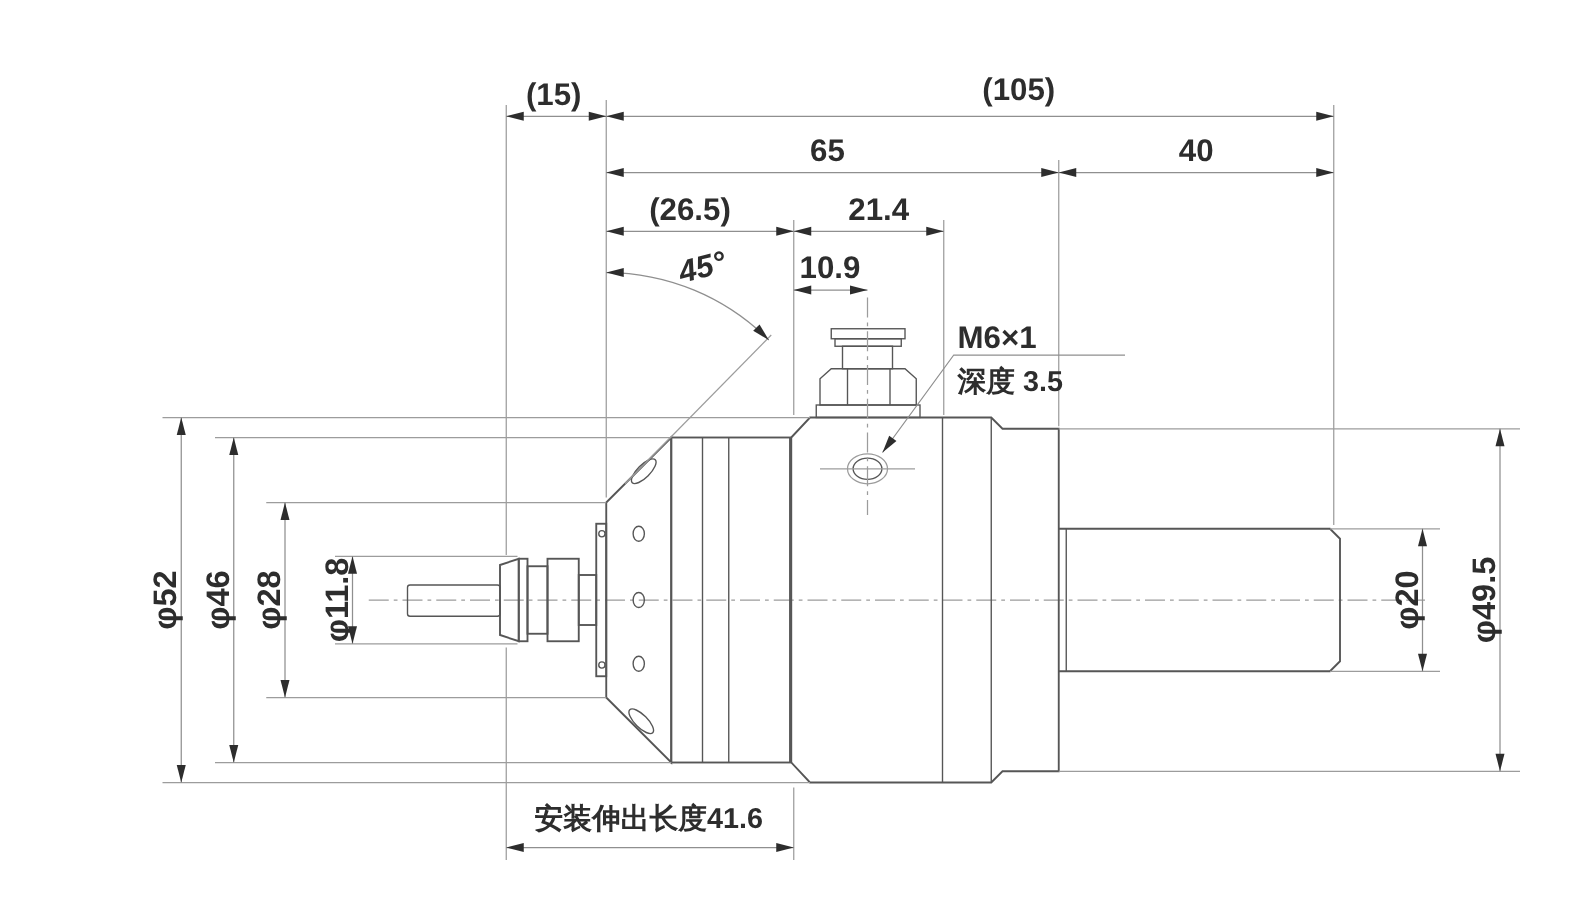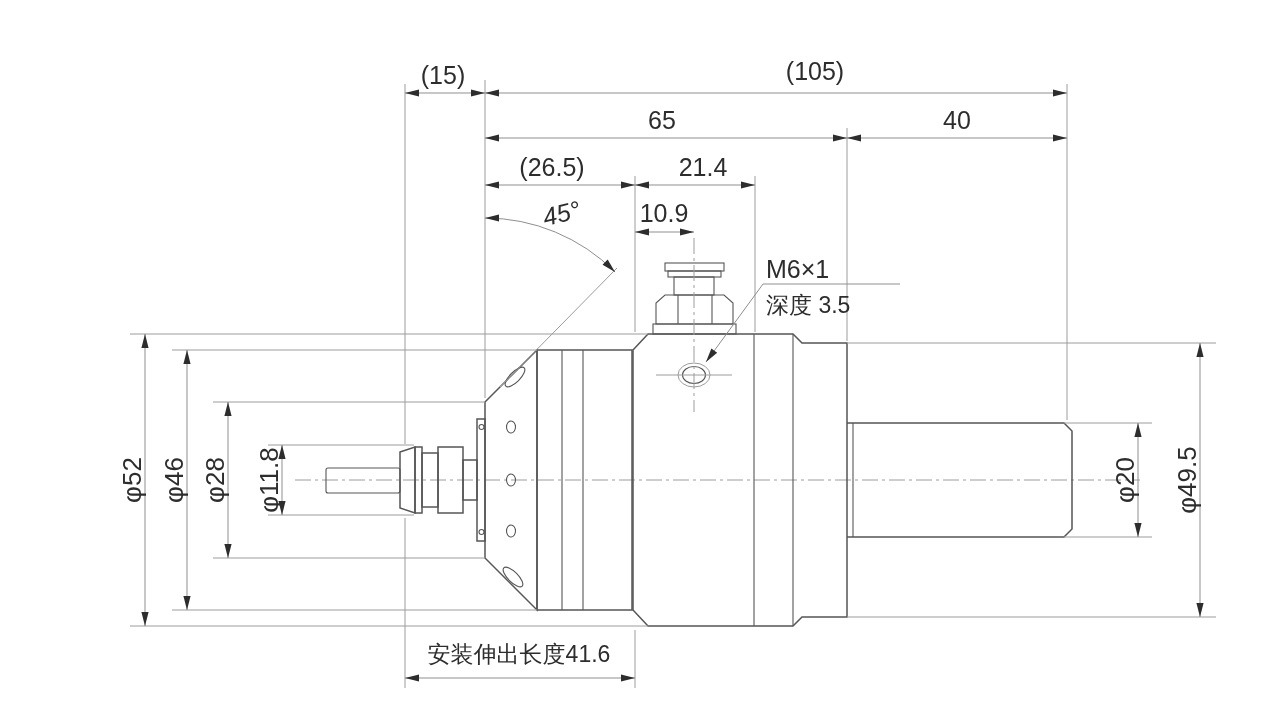--- a/index.html
+++ b/index.html
@@ -1,16 +1,16 @@
 <!DOCTYPE html>
 <html><head>
 <meta charset="utf-8">
 <style>
   html,body{margin:0;padding:0;background:#ffffff;}
-  .canvas{position:relative;width:1267px;height:723px;background:#ffffff;overflow:hidden;}
+  .canvas{position:relative;width:1267px;height:723px;background:#ffffff;overflow:hidden;font-weight:bold;}
   svg{position:absolute;left:0;top:0;}
   .outline{stroke:#565656;stroke-width:1.5;fill:none;stroke-linejoin:miter;}
   .inner{stroke:#565656;stroke-width:1.1;fill:none;}
   .thin{stroke:#9c9c9c;stroke-width:1;fill:none;}
   .dim{stroke:#8f8f8f;stroke-width:1;fill:none;}
   .cl{stroke:#9c9c9c;stroke-width:1;fill:none;stroke-dasharray:16 4 3 4;}
   text{fill:#2d2d2d;font-family:"Liberation Sans","DejaVu Sans",sans-serif;}
   .dimtext{font-size:25px;}
   .diatext{font-size:26px;}
   .cjktext{font-size:23px;}

